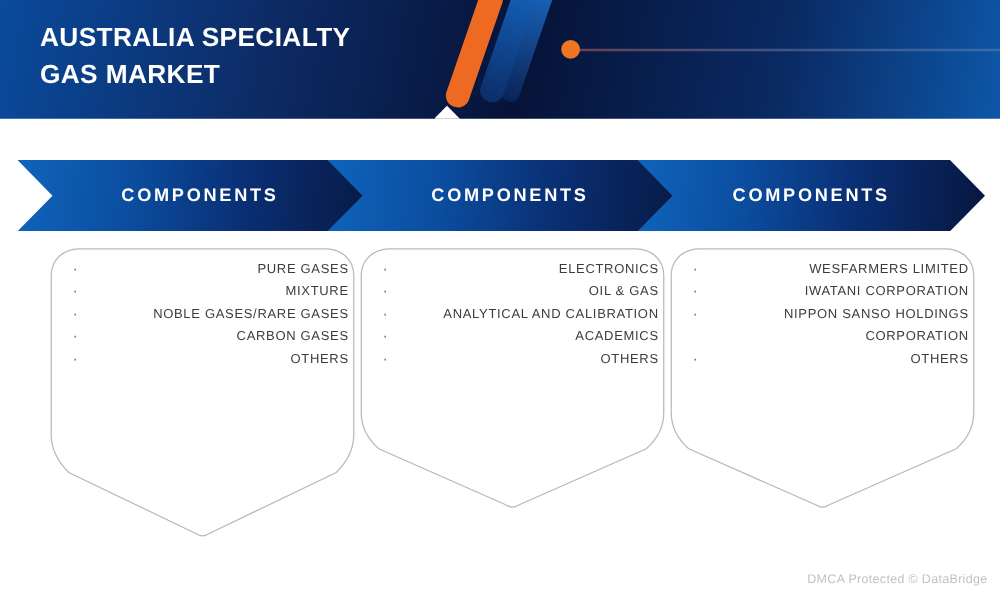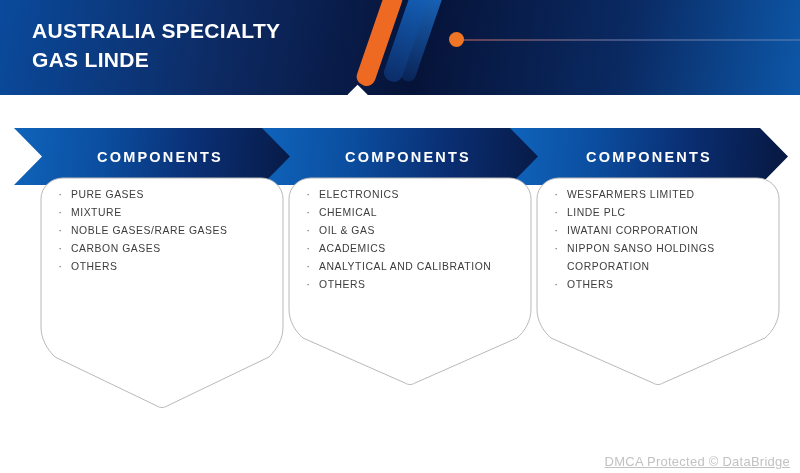--- a/index.html
+++ b/index.html
@@ -107,21 +107,22 @@
     font-weight: bold;
     letter-spacing: 2.2px;
   }
   .banner-1 { left: 14px;  width: 292px; }
   .banner-2 { left: 262px; width: 292px; }
   .banner-3 { left: 510px; width: 278px; }
 
   
   .card {
     position: absolute;
-    top: 177px;
+    top: 198px;
+    text-align: right;
   }
   .card svg { display: block; }
   .card-list {
     position: absolute;
     left: 0; top: 0;
     width: 100%;
     padding: 9px 0 0 0;
     margin: 0;
     list-style: none;
   }
@@ -146,32 +147,31 @@
   }
   .card-1 { left: 33px;  width: 258px; }
   .card-2 { left: 281px; width: 258px; }
   .card-3 { left: 529px; width: 258px; }
 
   
   .footer-note {
     position: absolute;
     right: 10px;
     bottom: 4px;
-    font-size: 13px;
+    font-size: 10px;
     color: #c2c2c2;
     letter-spacing: 0.25px;
-    text-decoration: underline;
   }
 </style>
 </head>
 <body>
 
 <div class="header">
   <div class="header-title">AUSTRALIA SPECIALTY
-GAS LINDE</div>
+GAS MARKET</div>
 
   <div class="logo-wrap">
     <div class="logo-bar logo-bar-blue-b"></div>
     <div class="logo-bar logo-bar-blue-a"></div>
     <div class="logo-bar logo-bar-orange"></div>
   </div>
 
   <div class="accent-dot"></div>
   <div class="accent-line"></div>
   <div class="header-notch"></div>
@@ -199,34 +199,32 @@
     <li>OTHERS</li>
   </ul>
 </div>
 
 <div class="card card-2">
   <svg width="258" height="215" viewBox="0 0 258 215">
     <path d="M8 22 C8 10 18 1 30 1 L228 1 C240 1 250 10 250 22 L250 132 C250 144 244 154 236 161 L134 206 C131 208 127 208 124 206 L22 161 C14 154 8 144 8 132 Z" fill="#ffffff" stroke="#b9b9b9" stroke-width="1"></path>
   </svg>
   <ul class="card-list">
     <li>ELECTRONICS</li>
-    <li>CHEMICAL</li>
     <li>OIL &amp; GAS</li>
+    <li>ANALYTICAL AND CALIBRATION</li>
     <li>ACADEMICS</li>
-    <li>ANALYTICAL AND CALIBRATION</li>
     <li>OTHERS</li>
   </ul>
 </div>
 
 <div class="card card-3">
   <svg width="258" height="215" viewBox="0 0 258 215">
     <path d="M8 22 C8 10 18 1 30 1 L228 1 C240 1 250 10 250 22 L250 132 C250 144 244 154 236 161 L134 206 C131 208 127 208 124 206 L22 161 C14 154 8 144 8 132 Z" fill="#ffffff" stroke="#b9b9b9" stroke-width="1"></path>
   </svg>
   <ul class="card-list">
     <li>WESFARMERS LIMITED</li>
-    <li>LINDE PLC</li>
     <li>IWATANI CORPORATION</li>
     <li>NIPPON SANSO HOLDINGS CORPORATION</li>
     <li>OTHERS</li>
   </ul>
 </div>
 
 <div class="footer-note">DMCA Protected © DataBridge</div>
 
 </body></html>

